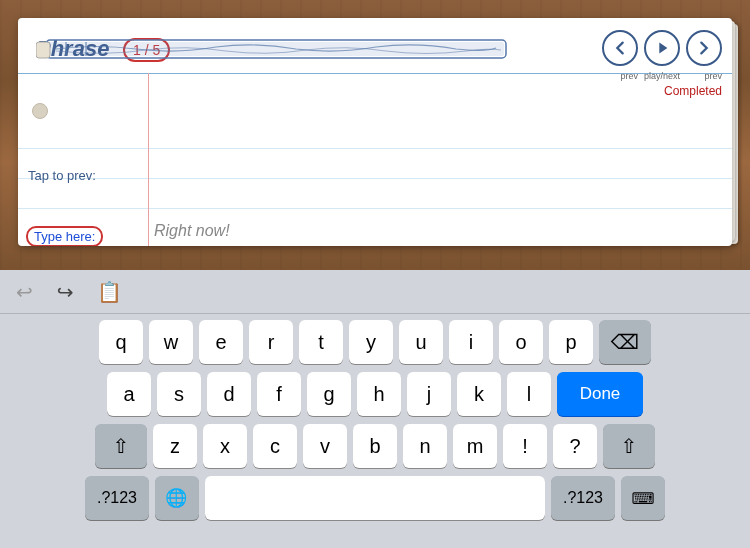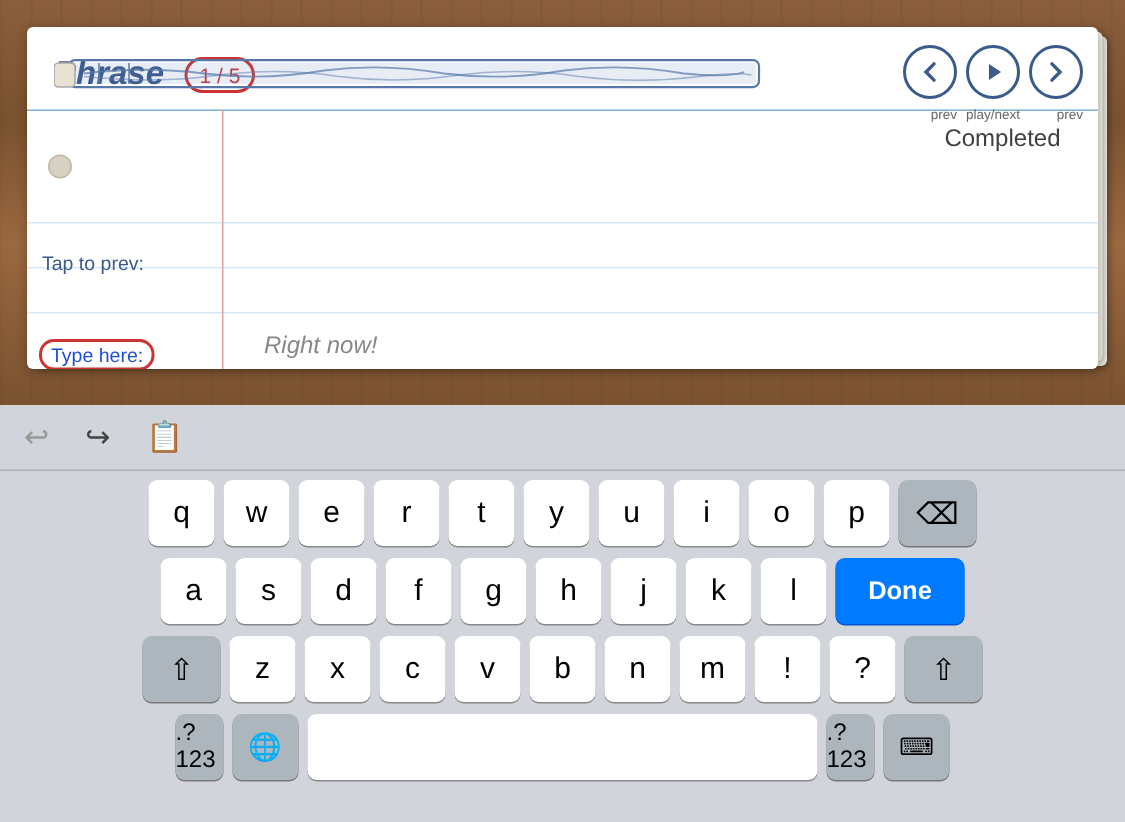--- a/index.html
+++ b/index.html
@@ -173,23 +173,23 @@
     }
     .nav-label-item {
       width: 42px;
       text-align: right;
     }
 
     
     .completed-text {
       position: absolute;
       top: 66px;
-      right: 25px;
-      font-size: 16px;
-      color: #404040;
+      right: 10px;
+      font-size: 12px;
+      color: #b91c1c;
     }
 
     
     .tap-to-check {
       position: absolute;
       top: 150px;
       left: 10px;
       font-size: 13px;
       color: #3a5a8a;
       font-weight: 500;
@@ -209,21 +209,20 @@
     }
 
     
     .type-here-text {
       position: absolute;
       top: 204px;
       left: 136px;
       font-size: 16px;
       color: #888;
       font-style: italic;
-      margin-left: 22px;
     }
 
     
     .keyboard-area {
       position: absolute;
       top: 270px;
       left: 0; right: 0;
       bottom: 0;
       background: #d1d5db;
     }
@@ -284,35 +283,35 @@
     .key-special {
       background: #adb5bd;
       color: #000;
       box-shadow: 0 1px 0 #777;
     }
 
     .key-done {
       background: #007AFF;
       color: #fff;
       font-size: 17px;
-      font-weight: 700;
+      font-weight: 400;
       width: 86px;
       box-shadow: 0 1px 0 #0055cc;
     }
 
     .key-shift {
       width: 52px;
     }
 
     .key-delete {
       width: 52px;
     }
 
     .key-numbers {
-      width: 32px;
+      width: 64px;
       font-size: 16px;
     }
 
     .key-globe {
       width: 44px;
       font-size: 18px;
     }
 
     .key-space {
       flex: 1;

